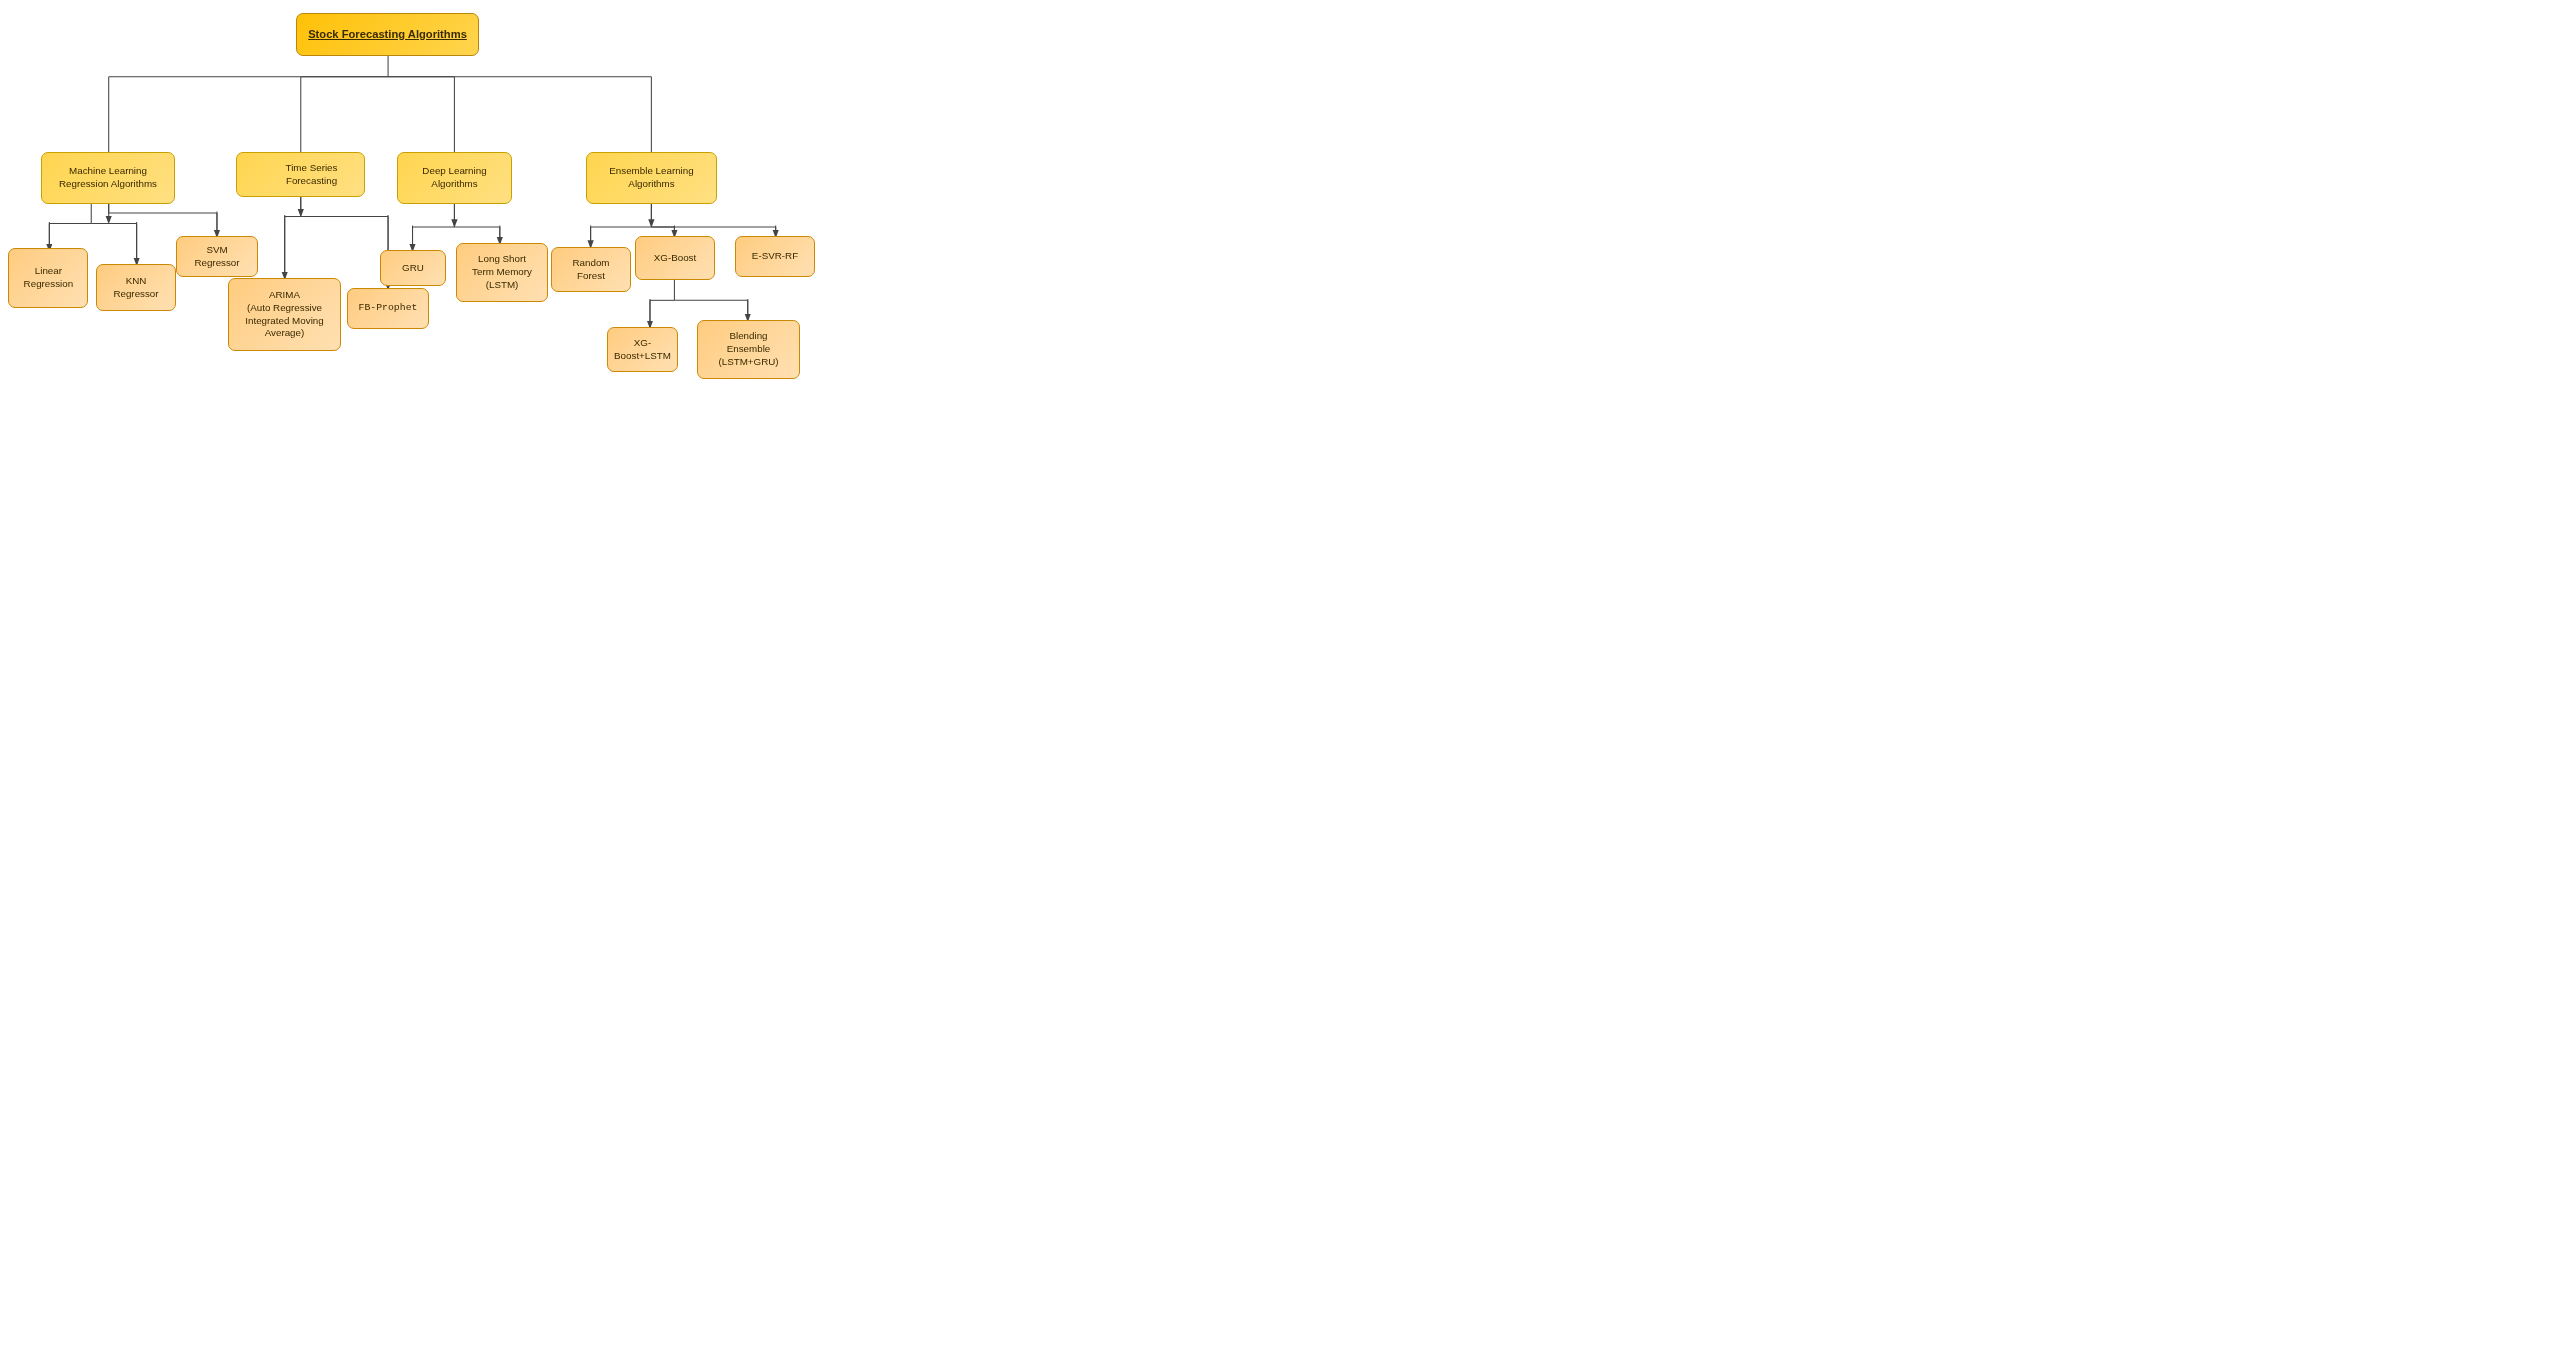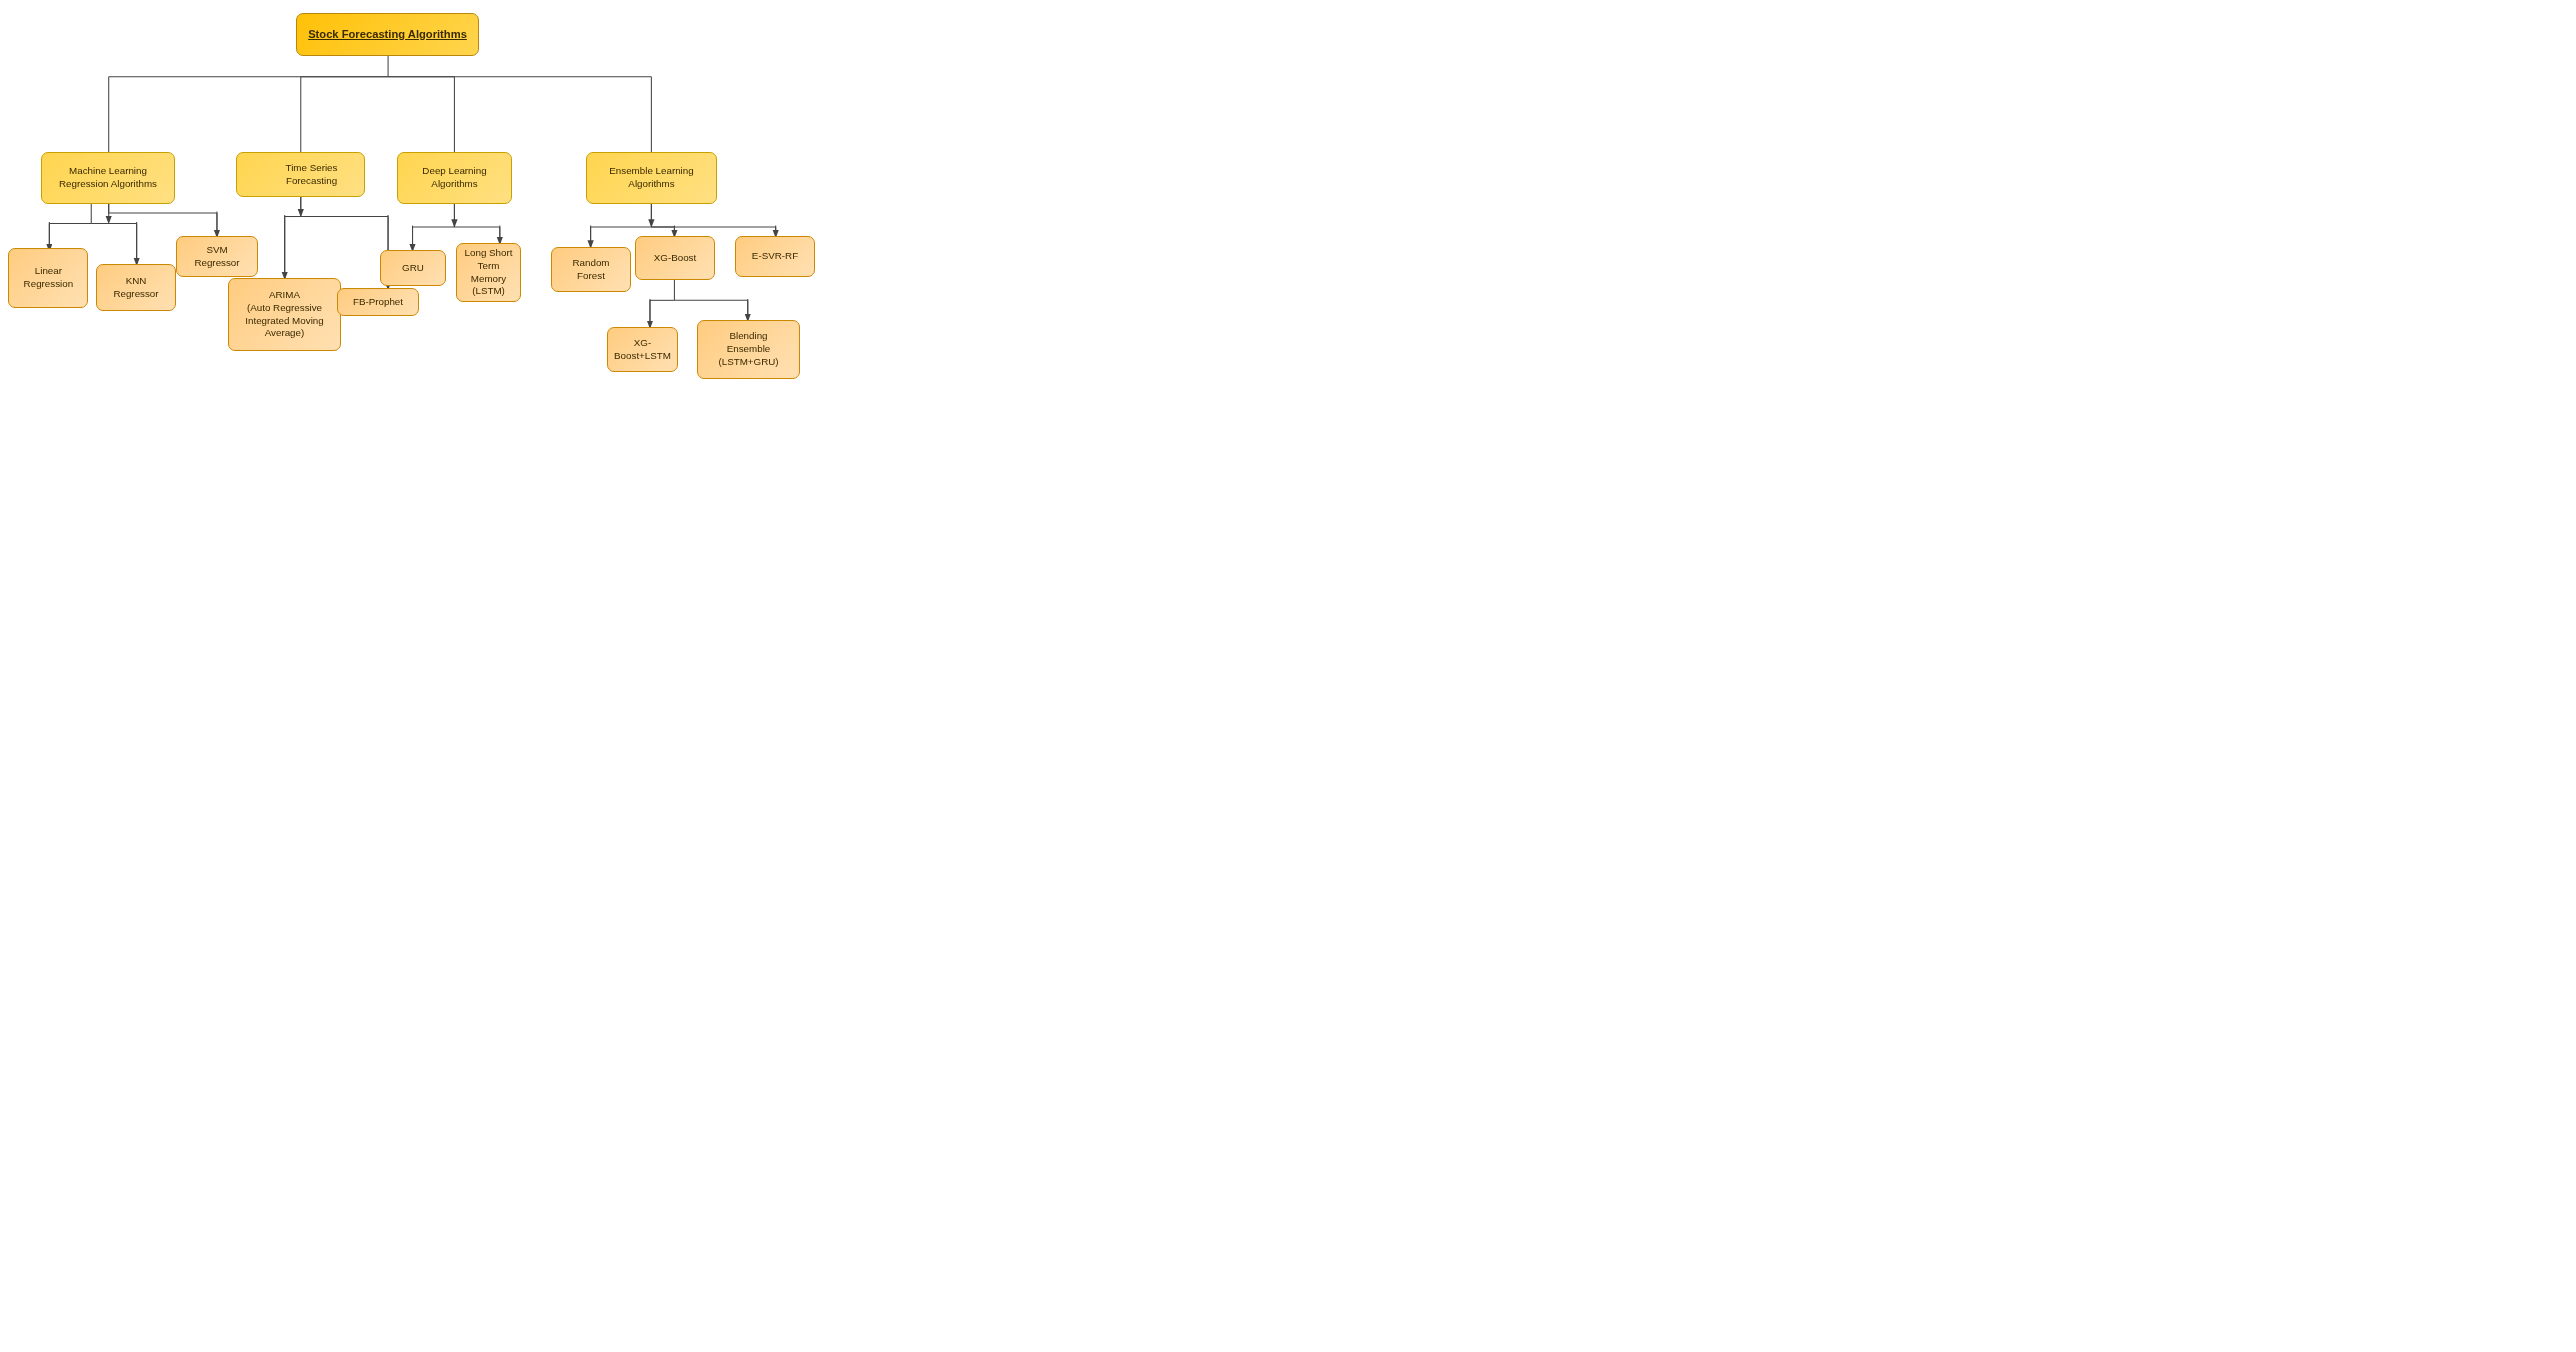--- a/index.html
+++ b/index.html
@@ -150,25 +150,25 @@
   <div class="node node-level1" style="left:586px; top:152px; width:131px; height:52px;">Ensemble Learning<br>Algorithms</div>
 
   <div class="node node-leaf" style="left:8.4px; top:248px; width:80px; height:60px;">Linear<br>Regression</div>
 
   <div class="node node-leaf" style="left:96px; top:264px; width:80px; height:47px;">KNN<br>Regressor</div>
 
   <div class="node node-leaf" style="left:176px; top:236px; width:82px; height:41px;">SVM<br>Regressor</div>
 
   <div class="node node-leaf" style="left:228px; top:278px; width:113px; height:73px;">ARIMA<br>(Auto Regressive<br>Integrated Moving<br>Average)</div>
 
-  <div class="node node-leaf" style="left:337px; top:288px; width:82px; height:28px;">FB-Prophet</div>
+  <div class="node node-leaf" style="left:347px; top:288px; width:82px; height:41px;font-family:Liberation Mono, monospace;">FB-Prophet</div>
 
   <div class="node node-leaf" style="left:380px; top:250px; width:66px; height:36px;">GRU</div>
 
-  <div class="node node-leaf" style="left:456px; top:243px; width:65px; height:59px;">Long Short<br>Term Memory<br>(LSTM)</div>
+  <div class="node node-leaf" style="left:456px; top:243px; width:92px; height:59px;">Long Short<br>Term Memory<br>(LSTM)</div>
 
   <div class="node node-leaf" style="left:551px; top:247px; width:80px; height:45px;">Random<br>Forest</div>
 
   <div class="node node-leaf" style="left:635px; top:236px; width:80px; height:44px;">XG-Boost</div>
 
   <div class="node node-leaf" style="left:735px; top:236px; width:80px; height:41px;">E-SVR-RF</div>
 
   <div class="node node-leaf" style="left:607px; top:327px; width:71px; height:45px;">XG-<br>Boost+LSTM</div>
 
   <div class="node node-leaf" style="left:697px; top:320px; width:103px; height:59px;">Blending<br>Ensemble<br>(LSTM+GRU)</div>

